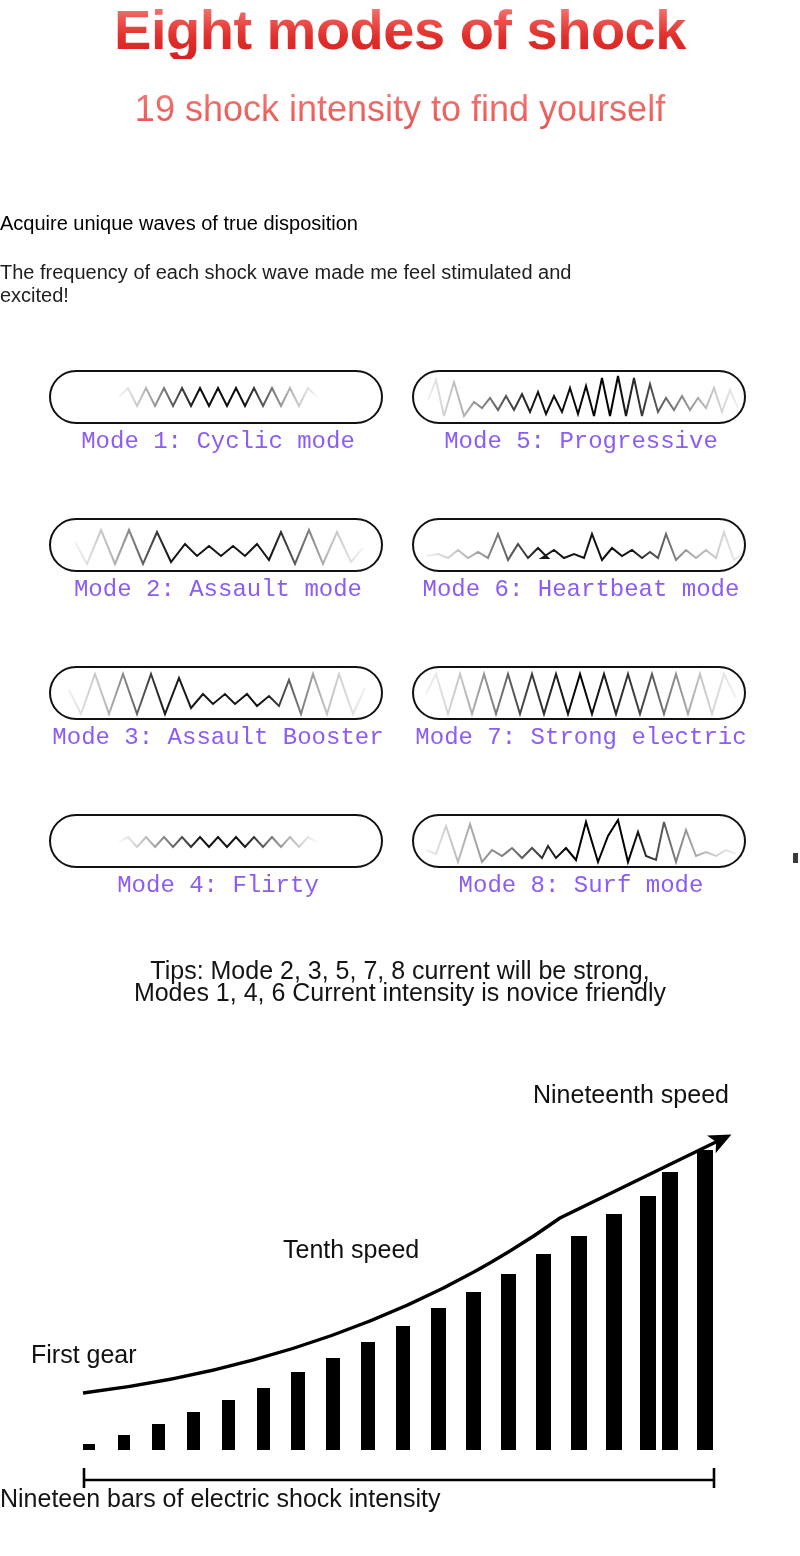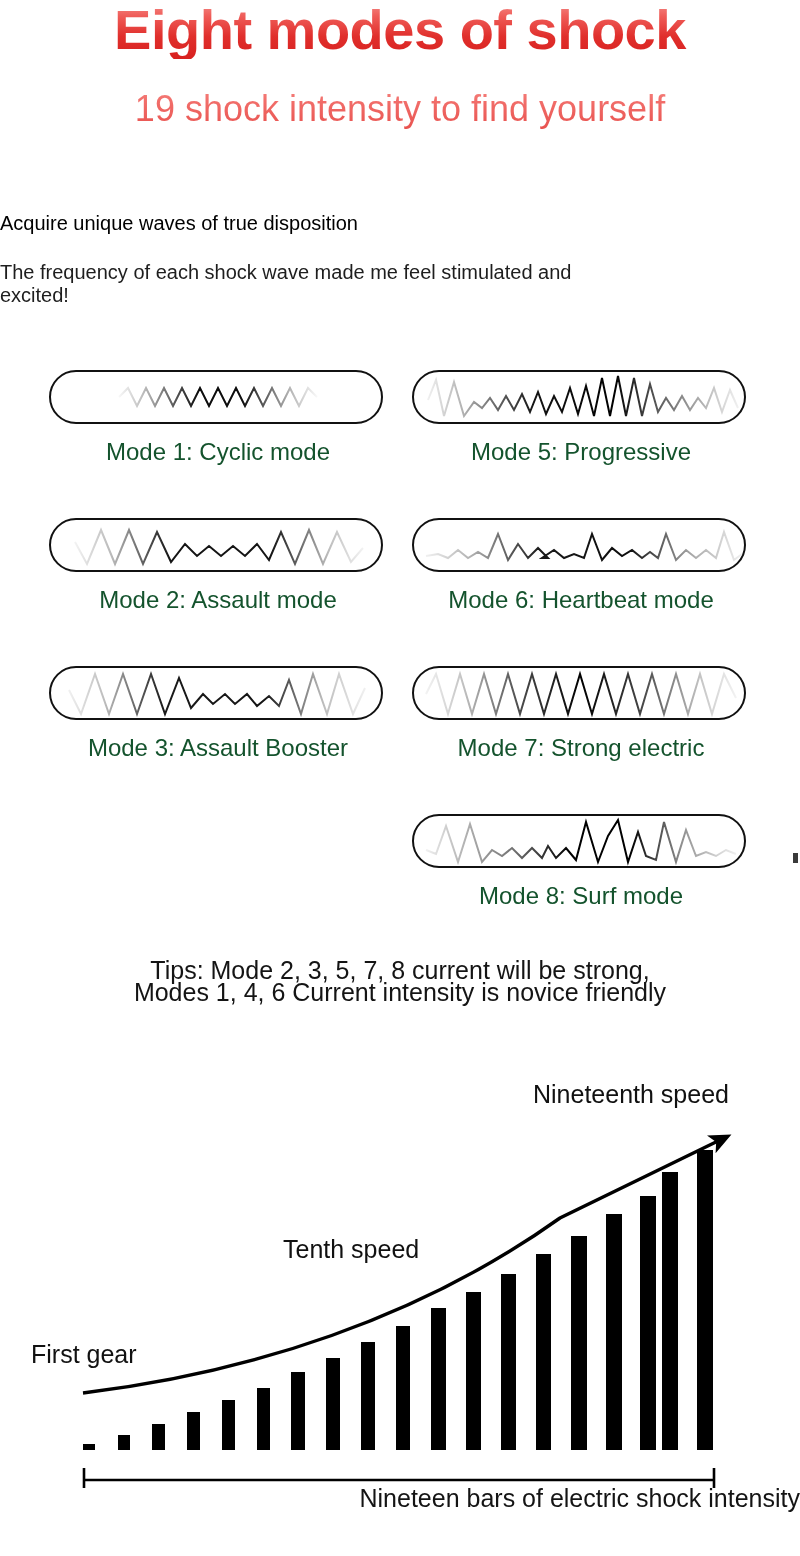--- a/index.html
+++ b/index.html
@@ -83,24 +83,25 @@
     height: 54px;
     box-sizing: border-box;
     border: 2.5px solid #111111;
     border-radius: 27px;
     background: #ffffff;
     overflow: hidden;
     position: relative;
   }
   .pill svg { display: block; }
   .mode-label {
-    margin-top: 14px;
+    margin-top: 4px;
     font-size: 24px;
-    color: #14532d;
+    color: #8b5cf6;
     white-space: nowrap;
+    font-family: Liberation Mono, monospace;
   }
   .mode-cell.right .mode-label { margin-left: 0; }
 
   
   .tips {
     position: absolute;
     left: 0; width: 800px;
     text-align: center;
     font-size: 25px;
     line-height: 1.44;
@@ -113,21 +114,21 @@
   .chart {
     position: absolute;
     top: 1068px; left: 0;
     width: 800px;
     height: 488px;
   }
   .chart svg { display: block; }
   .chart-caption {
     position: absolute;
     top: 1484px; left: 0; width: 800px;
-    text-align: right;
+    text-align: left;
     font-size: 25px;
     color: #141414;
   }
   .edge-artifact {
     position: absolute;
     left: 793px; top: 853px;
     width: 5px; height: 10px;
     background: #3a3a3a;
   }
 </style>
@@ -259,20 +260,38 @@
             </linearGradient>
           </defs>
           <polyline fill="none" stroke="url(#g7)" stroke-width="2" points="12,26 22,6 34,46 46,6 58,46 70,6 82,46 94,6 106,46 118,6 130,46 142,6 154,46 166,6 178,46 190,6 202,46 214,6 226,46 238,6 250,46 262,6 274,46 286,6 298,46 310,6 322,30"></polyline>
         </svg>
       </div>
       <div class="mode-label">Mode 7: Strong electric</div>
     </div>
   </div>
 
   <div class="mode-row">
+    <div class="mode-cell left">
+      <div class="pill">
+        <svg width="334" height="50" viewBox="0 0 334 50">
+          <defs>
+            <linearGradient id="g4" x1="0" y1="0" x2="1" y2="0">
+              <stop offset="0" stop-color="#000" stop-opacity="0.03"></stop>
+              <stop offset="0.16" stop-color="#000" stop-opacity="0.30"></stop>
+              <stop offset="0.42" stop-color="#000" stop-opacity="0.92"></stop>
+              <stop offset="0.62" stop-color="#000" stop-opacity="0.92"></stop>
+              <stop offset="0.86" stop-color="#000" stop-opacity="0.28"></stop>
+              <stop offset="1" stop-color="#000" stop-opacity="0.03"></stop>
+            </linearGradient>
+          </defs>
+          <polyline fill="none" stroke="url(#g4)" stroke-width="2" points="68,26 77,21 86,31 95,21 104,31 113,21 122,31 131,21 140,31 149,21 158,31 167,21 176,31 185,21 194,31 203,21 212,31 221,21 230,31 239,21 248,31 257,21 266,26"></polyline>
+        </svg>
+      </div>
+      <div class="mode-label">Mode 4: Flirty</div>
+    </div>
 
     <div class="mode-cell right">
       <div class="pill">
         <svg width="334" height="50" viewBox="0 0 334 50">
           <defs>
             <linearGradient id="g8" x1="0" y1="0" x2="1" y2="0">
               <stop offset="0" stop-color="#000" stop-opacity="0.06"></stop>
               <stop offset="0.10" stop-color="#000" stop-opacity="0.26"></stop>
               <stop offset="0.28" stop-color="#000" stop-opacity="0.55"></stop>
               <stop offset="0.46" stop-color="#000" stop-opacity="1"></stop>

